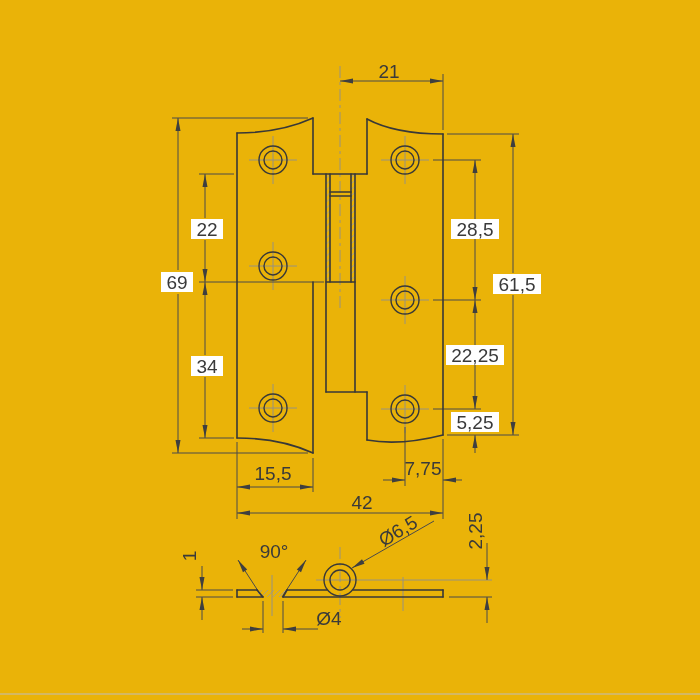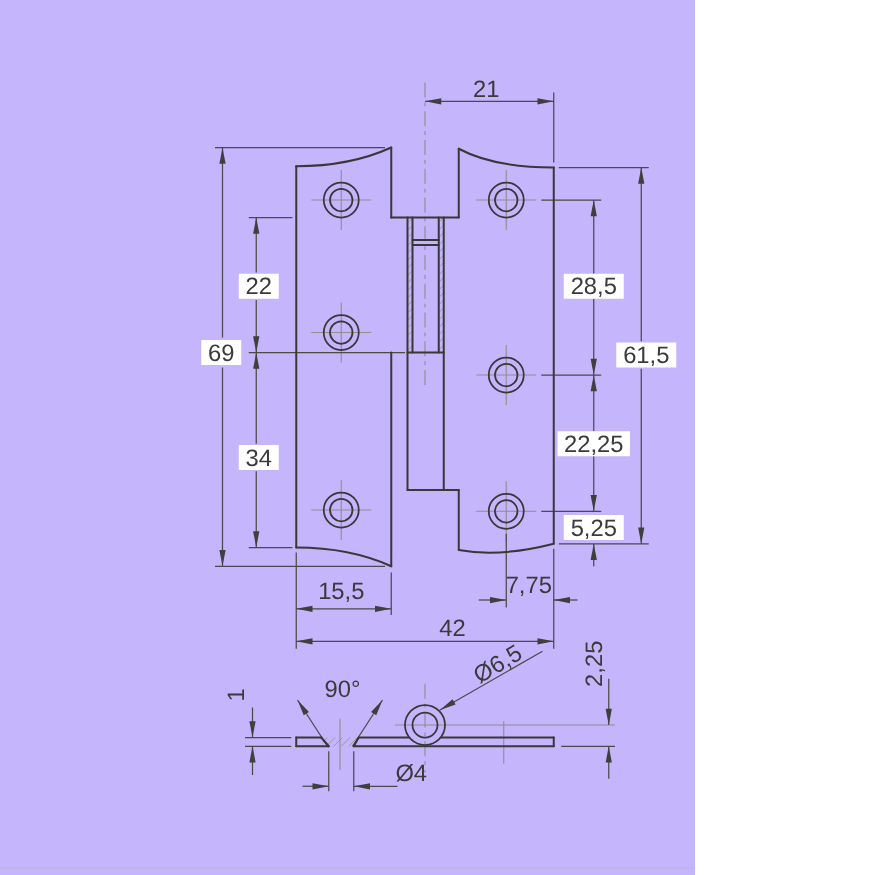--- a/index.html
+++ b/index.html
@@ -1,16 +1,16 @@
 <!DOCTYPE html>
 <html><head>
 <meta charset="utf-8">
 <style>
   html,body{margin:0;padding:0;background:#ffffff;}
-  #canvas{position:relative;width:556px;height:700px;background:#c4b5fd;overflow:hidden;}
+  #canvas{position:relative;width:700px;height:700px;background:#eab308;overflow:hidden;}
   svg text{font-family:"Liberation Sans","DejaVu Sans",sans-serif;font-size:19px;fill:#3a3a3a;}
   .outline{stroke:#383838;stroke-width:1.6;fill:none;stroke-linecap:round;}
   .holes{stroke:#383838;stroke-width:1.4;fill:none;}
   .dim{stroke:#4a4a4a;stroke-width:1;fill:none;}
   .thin{stroke:#8f8f8f;stroke-width:0.9;fill:none;}
   .hatch{stroke:#9a9a9a;stroke-width:0.8;}
   .frame{stroke:#bdbdbd;stroke-width:1;}
   .dashdot{stroke-dasharray:12 4 3 4;}
   .arrow{fill:#3f3f3f;stroke:none;}
   .labelbg{fill:#ffffff;stroke:none;}

